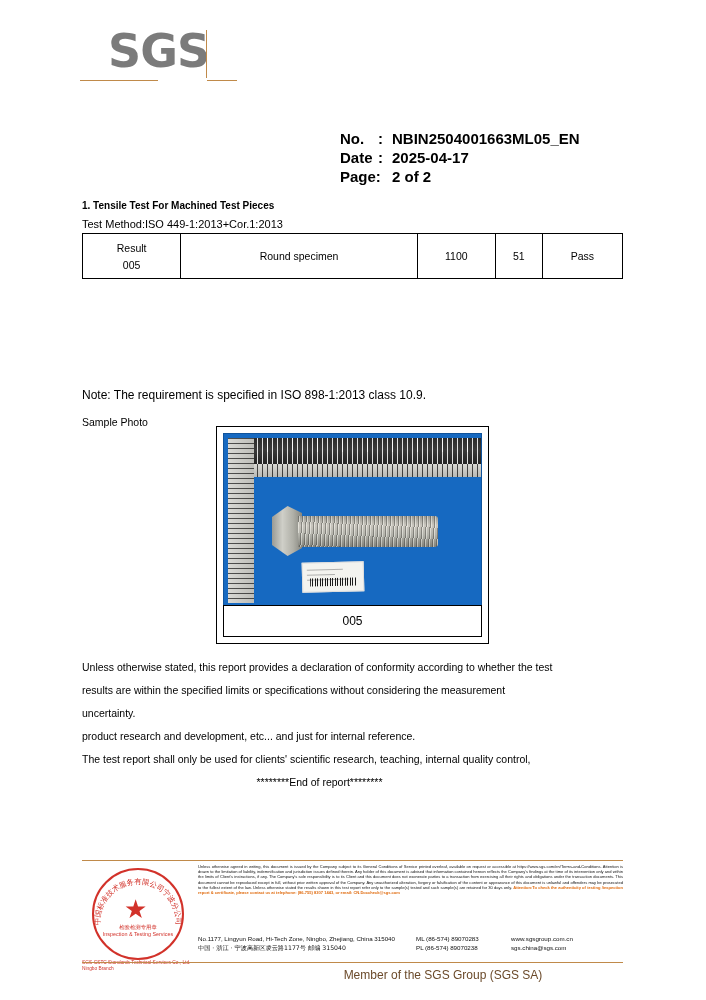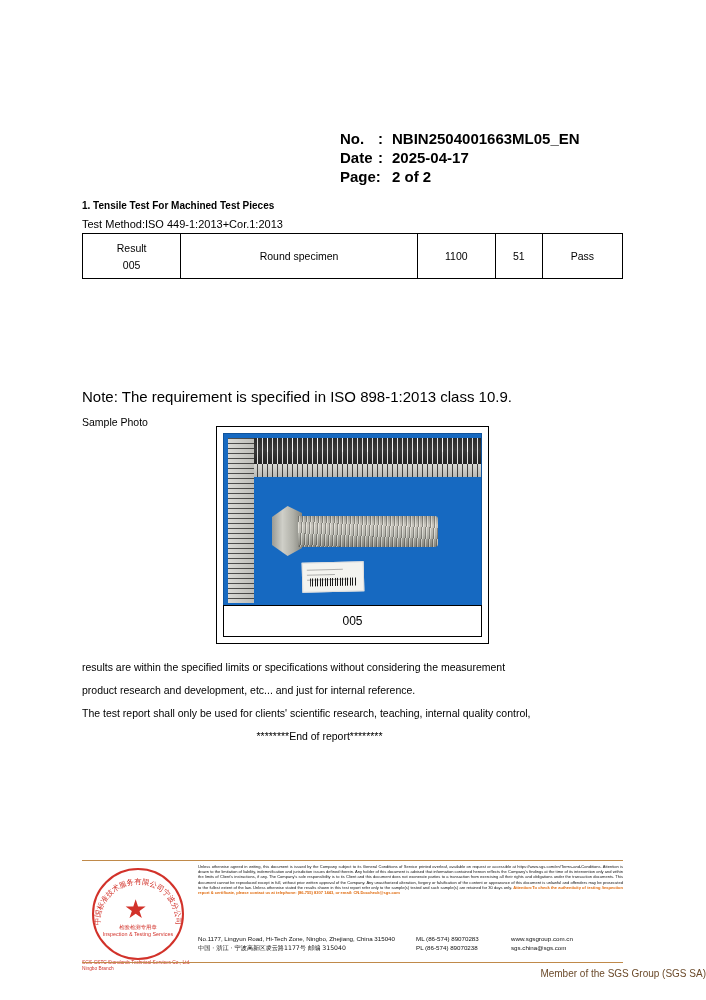--- a/index.html
+++ b/index.html
@@ -66,21 +66,21 @@
     border:1px solid #000; text-align:center; vertical-align:middle;
     font-weight:normal; padding:3px 2px;
   }
   .tbl .r-head td { height:52px; }
   .tbl .r-body td { height:45px; }
   .c1 { width:113px; } .c2 { width:113px; } .c3 { width:103px; }
   .c4 { width:105px; } .c5 { width:107px; }
   .sub { display:block; margin-top:5px; }
 
   
-  .note { position:absolute; left:82px; top:388px; font-size:15px; }
+  .note { position:absolute; left:82px; top:388px; font-size:12px; }
   .sample-label { position:absolute; left:82px; top:416px; font-size:10.5px; }
 
   
   .photo-box {
     position:absolute; left:216px; top:426px;
     width:273px; height:218px;
     border:1px solid #000; background:#fff;
     padding:6px;
   }
   .photo {
@@ -181,29 +181,35 @@
   .terms .attn { color:#e06c10; font-weight:bold; }
   .addr-wrap { position:absolute; left:116px; top:70px; width:425px; }
   .addr-row { display:flex; font-size:6.2px; line-height:9px; align-items:baseline; }
   .addr-left { width:218px; color:#111; }
   .addr-mid { width:95px; color:#111; }
   .addr-right { width:110px; color:#111; }
   .addr-cn { font-family:"DejaVu Sans", sans-serif; }
   .footer-rule2 { position:absolute; left:82px; top:962px; width:541px; height:1px; background:#c08a4a; }
   .member {
     position:absolute; left:0; top:968px; width:706px;
-    text-align:right; padding-left:180px;
-    font-size:10px; color:#6b4a2a;
+    text-align:center; padding-left:180px;
+    font-size:12px; color:#6b4a2a;
   }
 </style>
 </head>
 <body>
 
 <div class="page">
 
+  <div class="header">
+    <div class="logo">SGS</div>
+    <div class="logo-vrule"></div>
+    <div class="logo-hrule"></div>
+    <div class="logo-hrule2"></div>
+  </div>
 
 
   <div class="meta">
     <div class="meta-row">
       <span class="meta-key">No.</span>
       <span class="meta-colon">:</span>
       <span class="meta-val">NBIN2504001663ML05_EN</span>
     </div>
     <div class="meta-row">
       <span class="meta-key">Date</span>
@@ -256,21 +262,23 @@
         <div class="label-line" style="top:6px;width:36px;"></div>
         <div class="label-line" style="top:11px;width:28px;"></div>
         <div class="label-line" style="top:16px;width:42px;"></div>
         <div class="barcode"></div>
       </div>
     </div>
     <div class="photo-caption">005</div>
   </div>
 
   <div class="disc">
+    <p>Unless otherwise stated, this report provides a declaration of conformity according to whether the test</p>
     <p>results are within the specified limits or specifications without considering the measurement</p>
+    <p>uncertainty.</p>
     <p>product research and development, etc... and just for internal reference.</p>
     <p>The test report shall only be used for clients' scientific research, teaching, internal quality control,</p>
     <p class="endline">********End of report********</p>
   </div>
 
   <div class="footer-rule"></div>
   <div class="footer">
 
     <div class="seal">
       <div class="seal-circle"></div>

